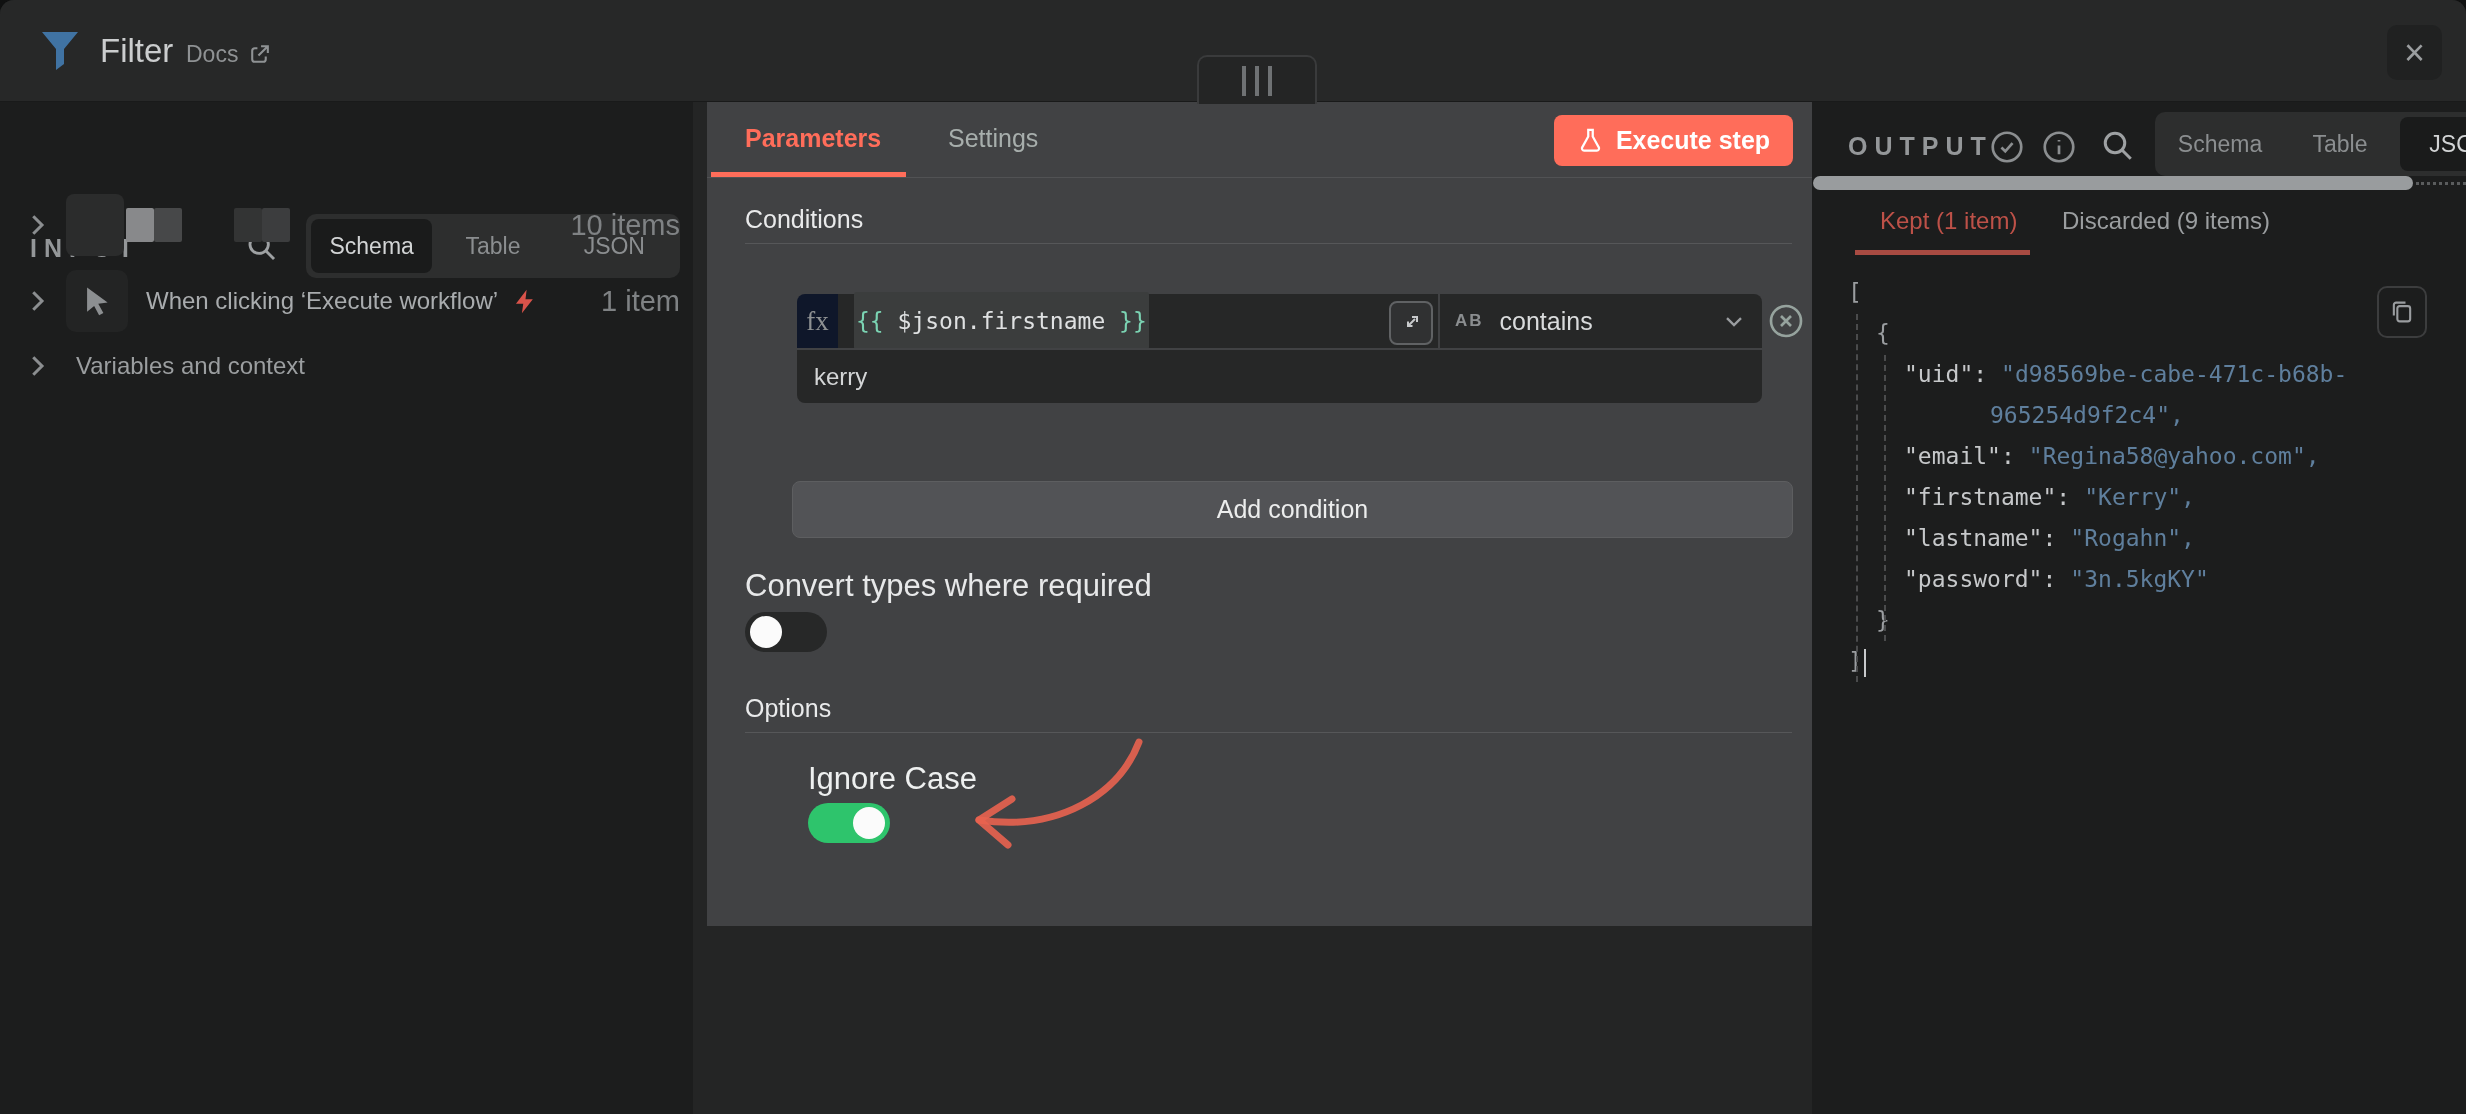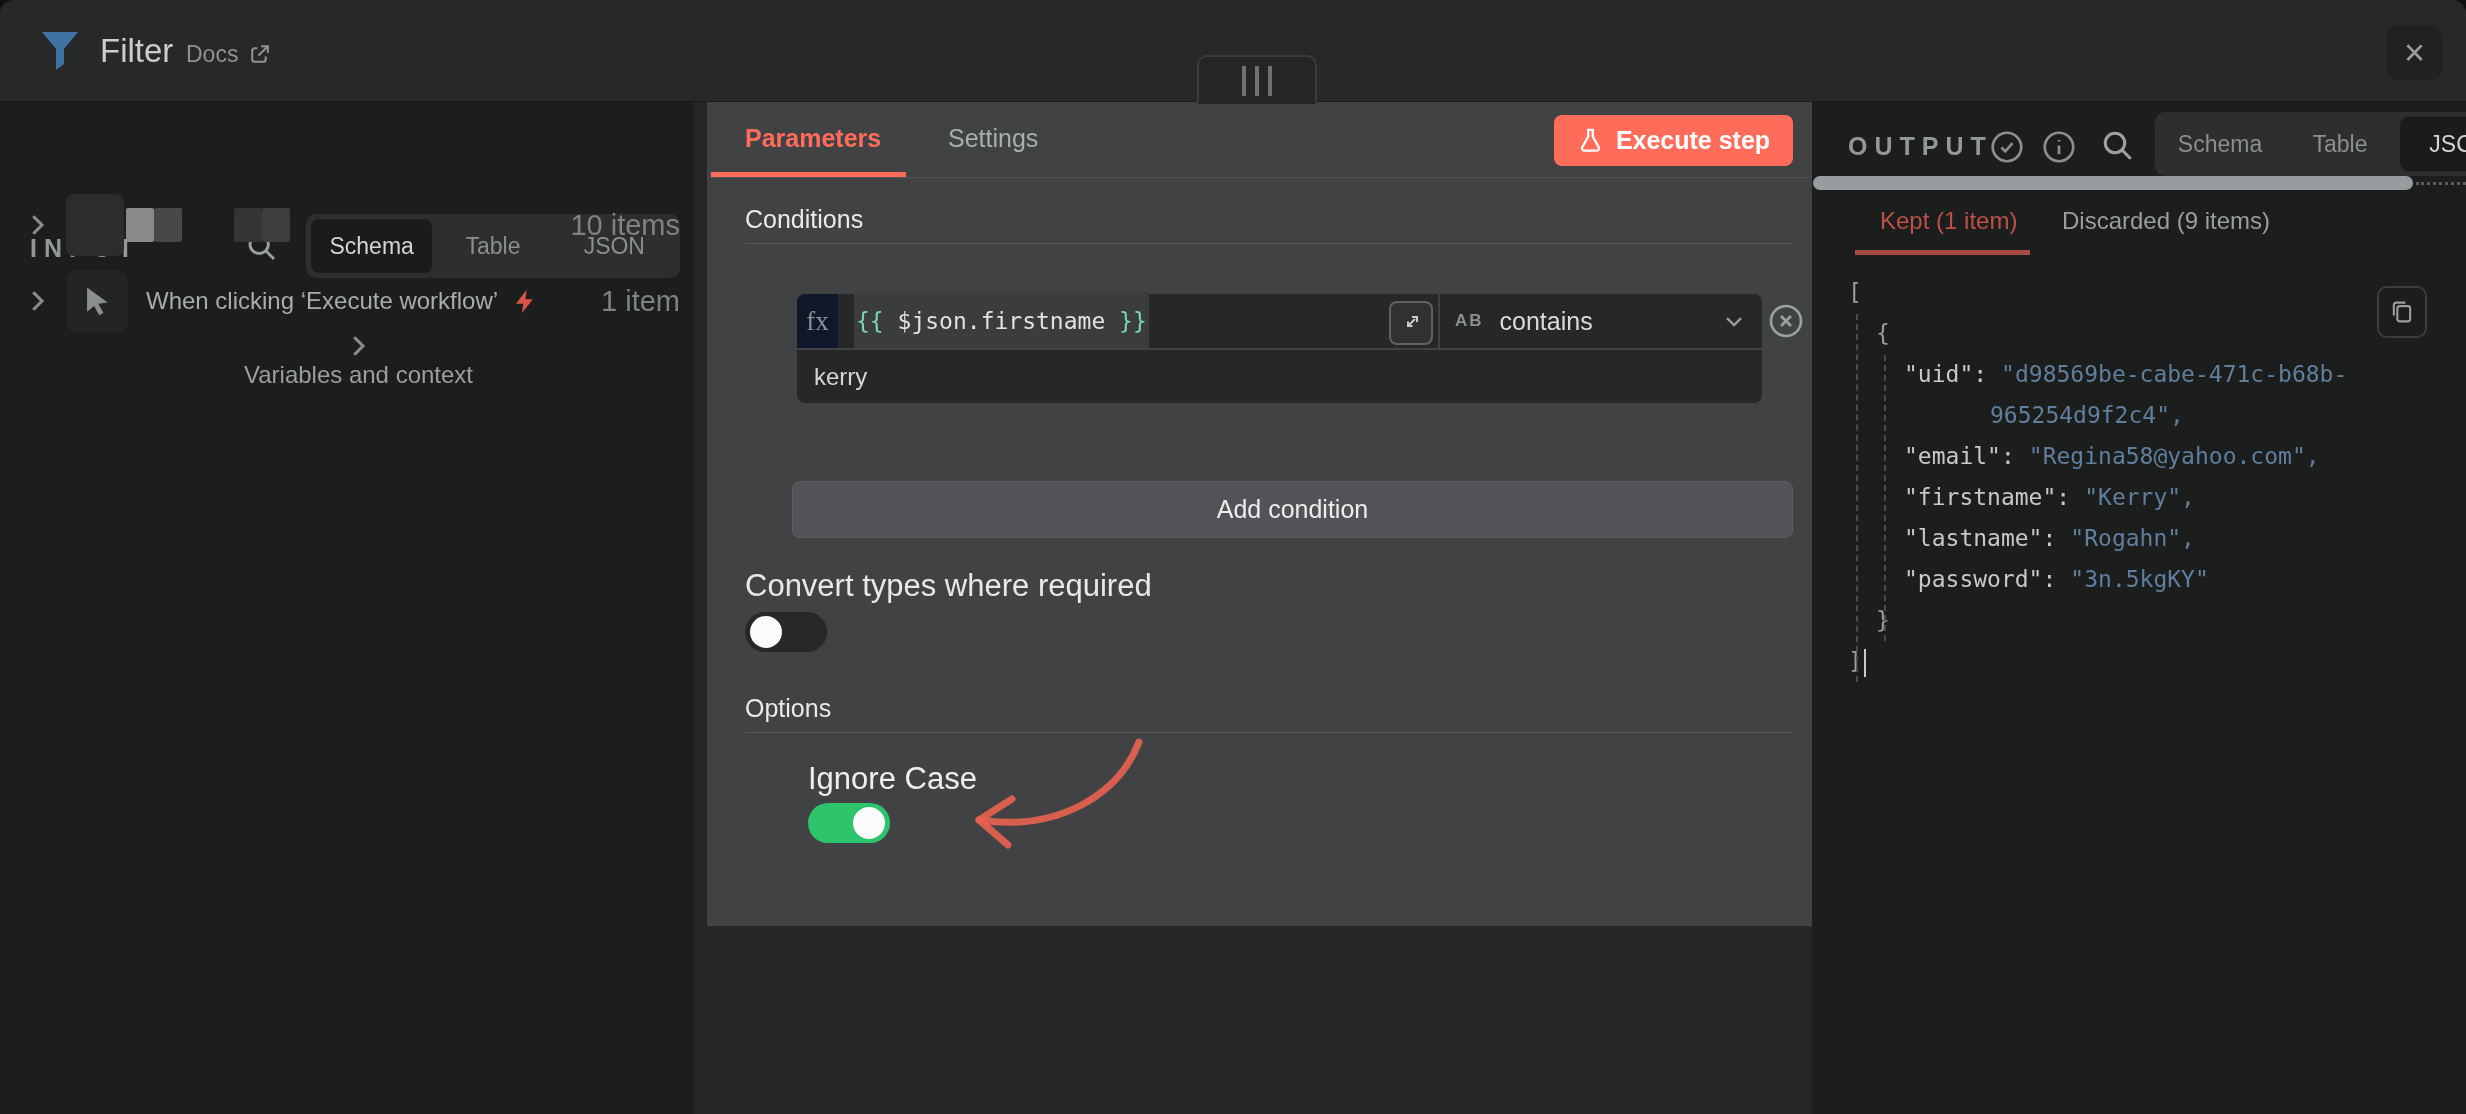--- a/index.html
+++ b/index.html
@@ -177,21 +177,21 @@
       </span>
       <span class="rowlabel">When clicking ‘Execute workflow’</span>
       <span class="bolt">
         <svg viewBox="0 0 24 24" width="27" height="27">
             <path d="M13 1.5L3.5 14H10l-1.2 8.5L18.5 10H12z" fill="#d9534a"></path>
           </svg>
       </span>
       <span class="count">1 item</span>
     </div>
 
-    <div class="trow" style="top:229px;height:56px;flex-direction:column;">
+    <div class="trow" style="top:236px;height:56px;">
       <span class="chev">
         <svg viewBox="0 0 24 24" width="30" height="30" fill="none" stroke="#8b8e90" stroke-width="2.4">
             <path d="M9 5l7 7-7 7"></path>
           </svg>
       </span>
       <span class="rowlabel" style="color:#9b9ea0;margin-left:24px;">Variables and context</span>
     </div>
   </div>
 
   <div class="mcol">

